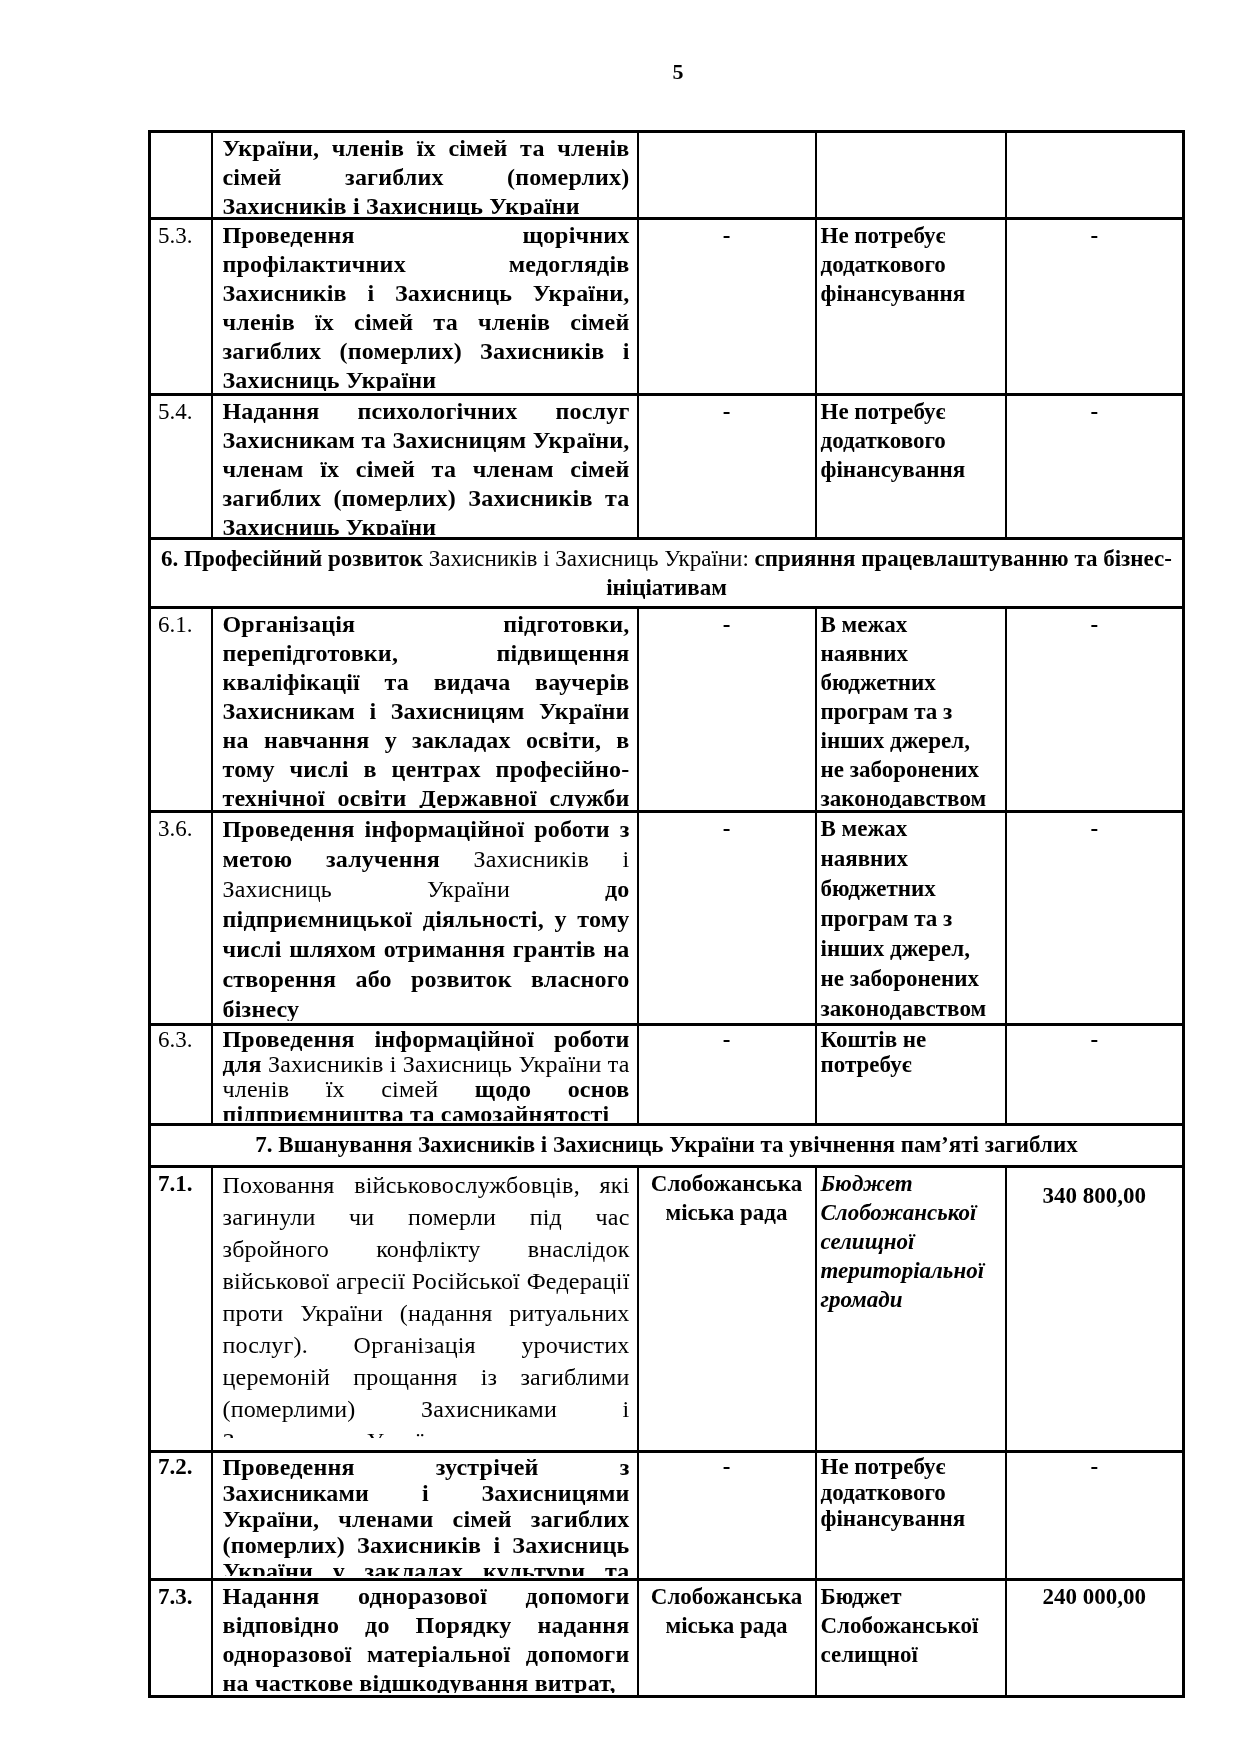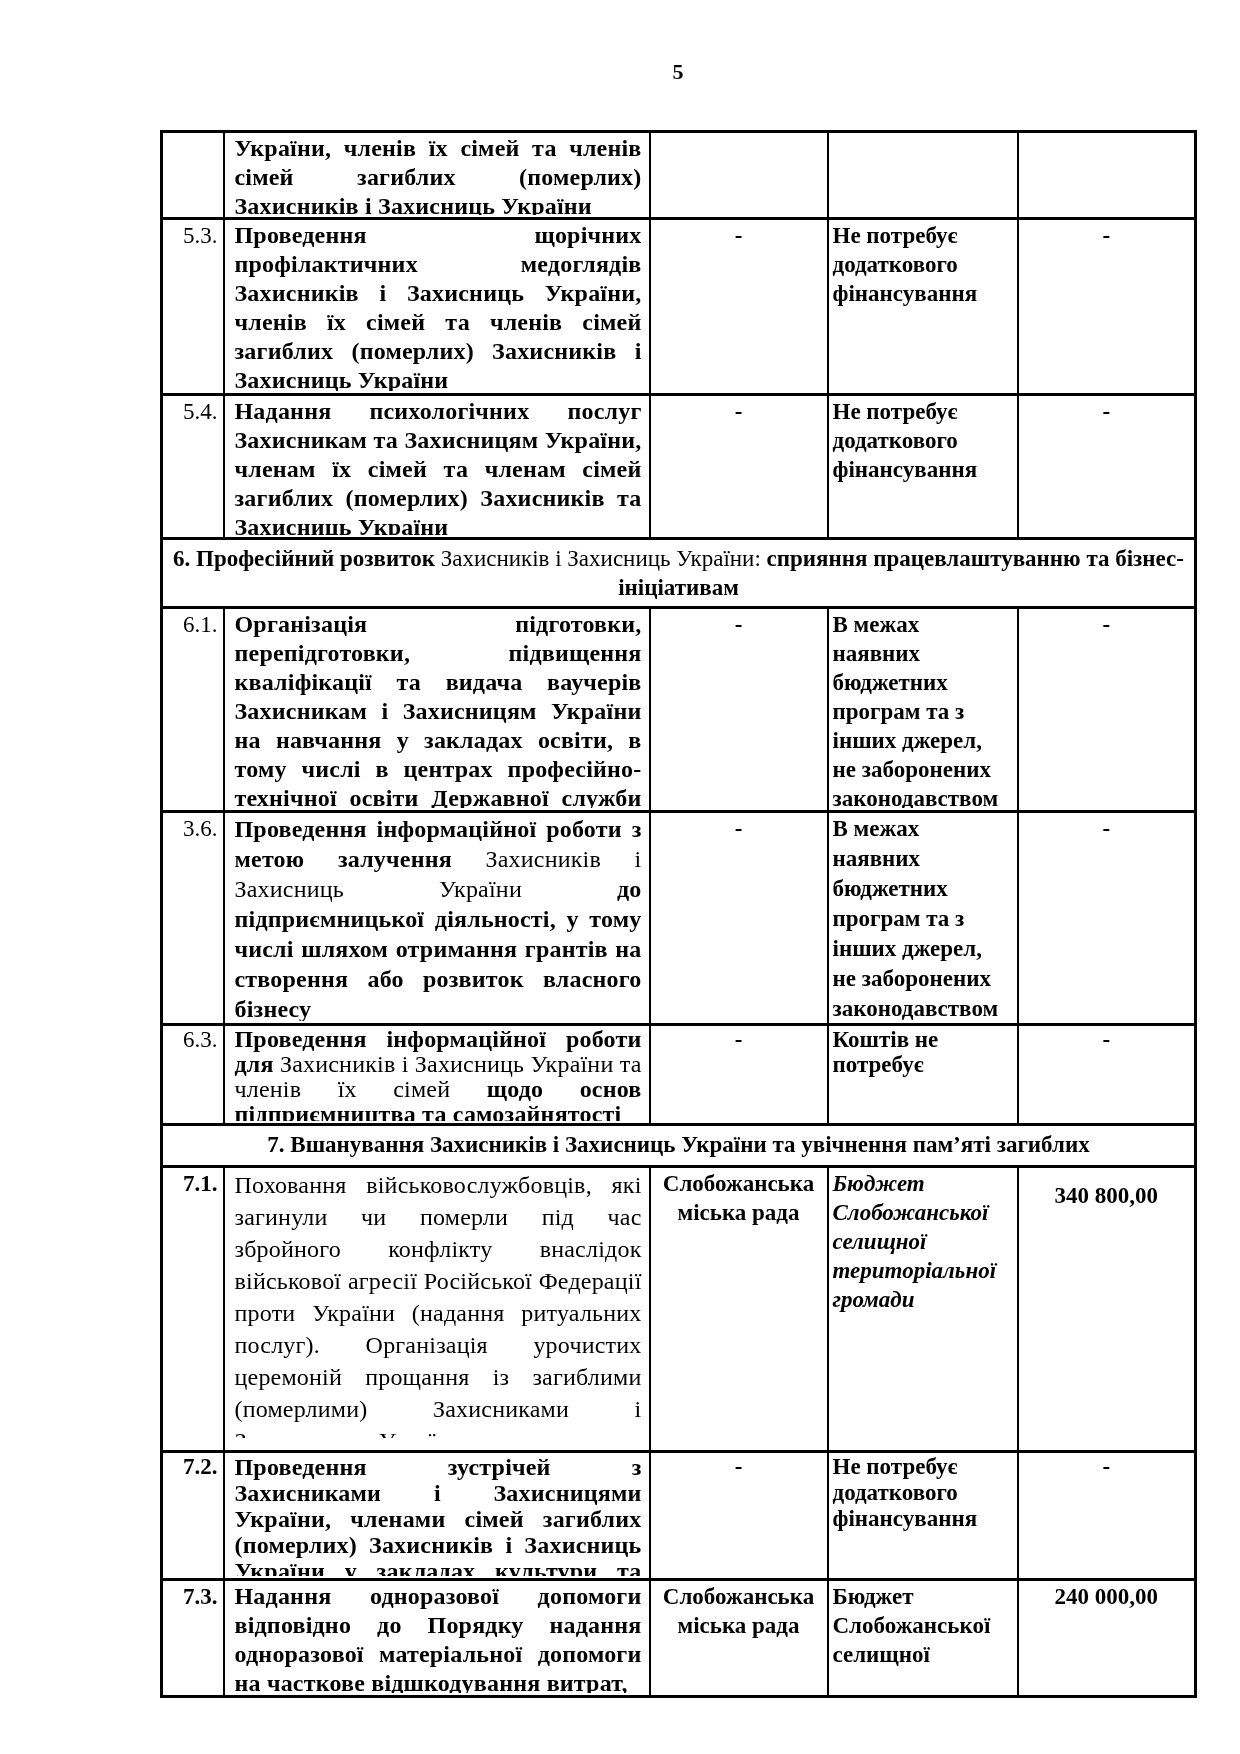--- a/index.html
+++ b/index.html
@@ -8,32 +8,32 @@
     background: #ffffff;
     font-family: "Liberation Serif", "DejaVu Serif", serif;
     color: #000000;
   }
   .page { position: relative; width: 1240px; height: 1754px; background: #ffffff; overflow: hidden; }
   .page-number {
     position: absolute; left: 160px; top: 58px; width: 1036px;
     text-align: center; font-size: 22px; font-weight: bold; line-height: 28px;
   }
   table.program-table {
-    position: absolute; left: 160px; top: 130px;
+    position: absolute; left: 148px; top: 130px;
     border-collapse: collapse; table-layout: fixed;
     border: 3px solid #000000;
     width: 1034px;
   }
   td {
     border: 2px solid #000000;
     border-top-width: 3px; border-bottom-width: 3px;
     vertical-align: top; padding: 0;
   }
   .cw { box-sizing: border-box; overflow: hidden; font-size: 23px; }
-  .num-cell .cw { padding: 1px 2px 0 20px; text-align: left; }
+  .num-cell .cw { padding: 1px 2px 0 7px; text-align: left; }
   .num-bold { font-weight: bold; }
   .activity-cell .cw {
     padding: 1px 7px 0 10px;
     text-align: justify;
     font-size: 24px;
     letter-spacing: 0.2px;
   }
   .executor-cell .cw { text-align: center; padding: 1px 4px 0 4px; font-weight: bold; }
   .funding-cell .cw { text-align: left; padding: 1px 10px 0 4px; }
   .amount-cell .cw { text-align: center; padding: 1px 4px 0 4px; font-weight: bold; }

